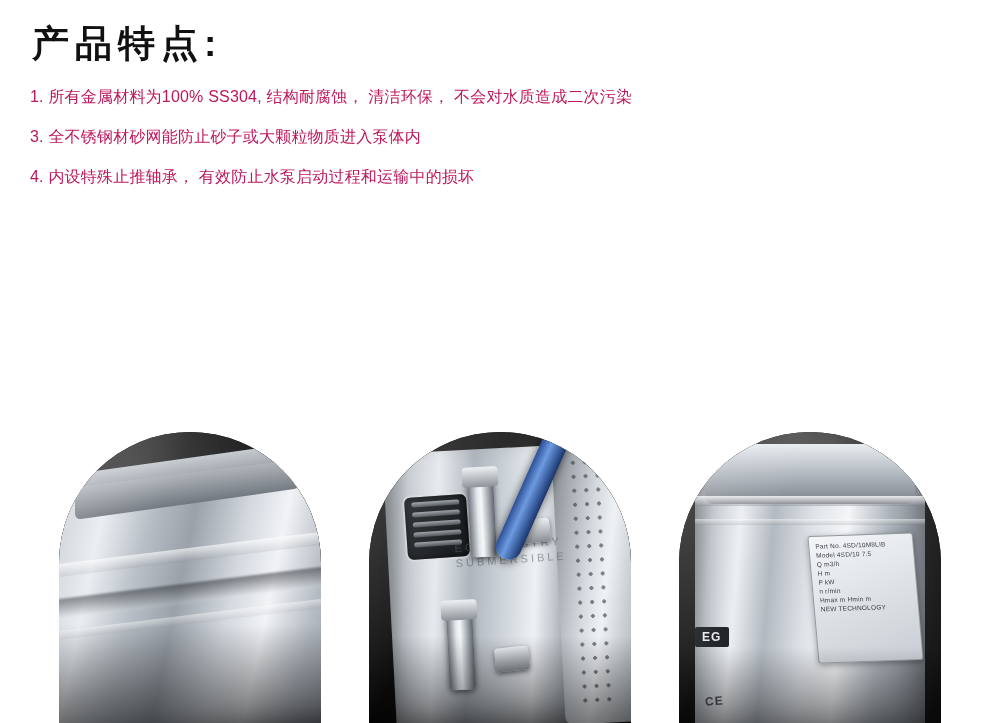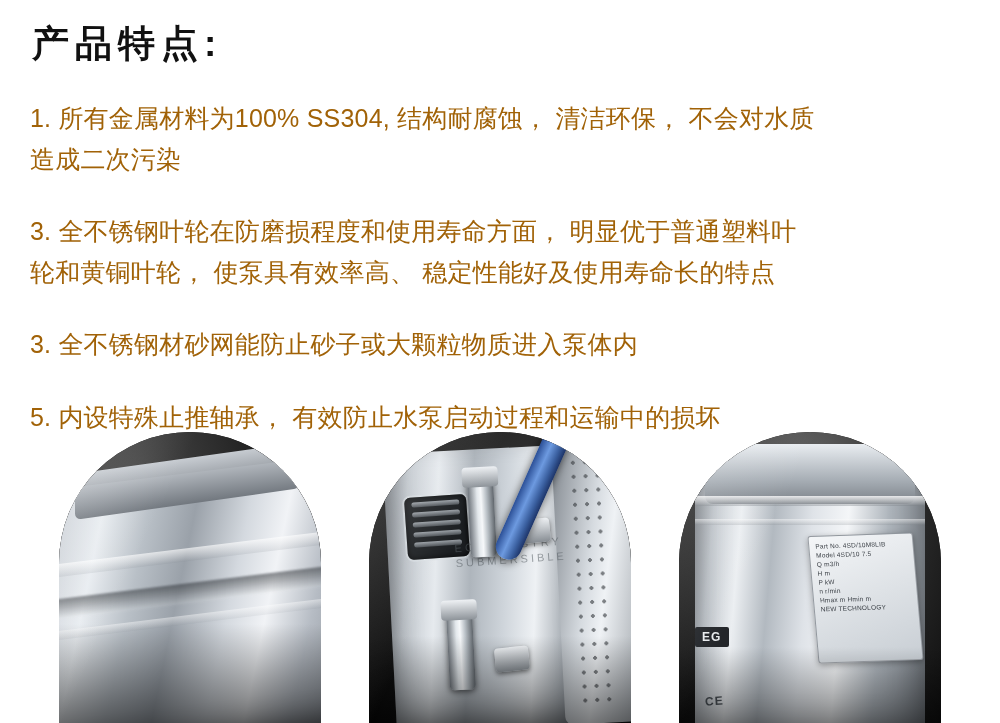--- a/index.html
+++ b/index.html
@@ -29,26 +29,25 @@
     color: #111;
     margin: 0 0 18px 2px;
     line-height: 1.2;
   }
   .features {
     margin: 0;
     padding: 0;
     list-style: none;
   }
   .feature-item {
-    font-size: 25px;
+    font-size: 16px;
     line-height: 1.62;
-    color: #a16207;
+    color: #be185d;
     margin-bottom: 14px;
     letter-spacing: 0.2px;
-    margin-top: 32px;
   }
   .images-row {
     position: absolute;
     left: 0;
     top: 432px;
     width: 1000px;
     height: 291px;
     display: flex;
     justify-content: center;
     gap: 20px;
@@ -317,23 +316,22 @@
 </style>
 </head>
 <body>
 
 <div class="page">
 
   <h1 class="title">产品特点:</h1>
 
   <ul class="features">
     <li class="feature-item">1. 所有金属材料为100% SS304, 结构耐腐蚀， 清洁环保， 不会对水质造成二次污染</li>
-    <li class="feature-item">3. 全不锈钢叶轮在防磨损程度和使用寿命方面， 明显优于普通塑料叶轮和黄铜叶轮， 使泵具有效率高、 稳定性能好及使用寿命长的特点</li>
     <li class="feature-item">3. 全不锈钢材砂网能防止砂子或大颗粒物质进入泵体内</li>
-    <li class="feature-item">5. 内设特殊止推轴承， 有效防止水泵启动过程和运输中的损坏</li>
+    <li class="feature-item">4. 内设特殊止推轴承， 有效防止水泵启动过程和运输中的损坏</li>
   </ul>
 
   <div class="images-row">
 
     <div class="photo">
       <div class="circle-mask">
         <div class="p1-bg"></div>
         <div class="p1-body"></div>
         <div class="p1-topedge"></div>
         <div class="p1-ridge p1-r1"></div>

